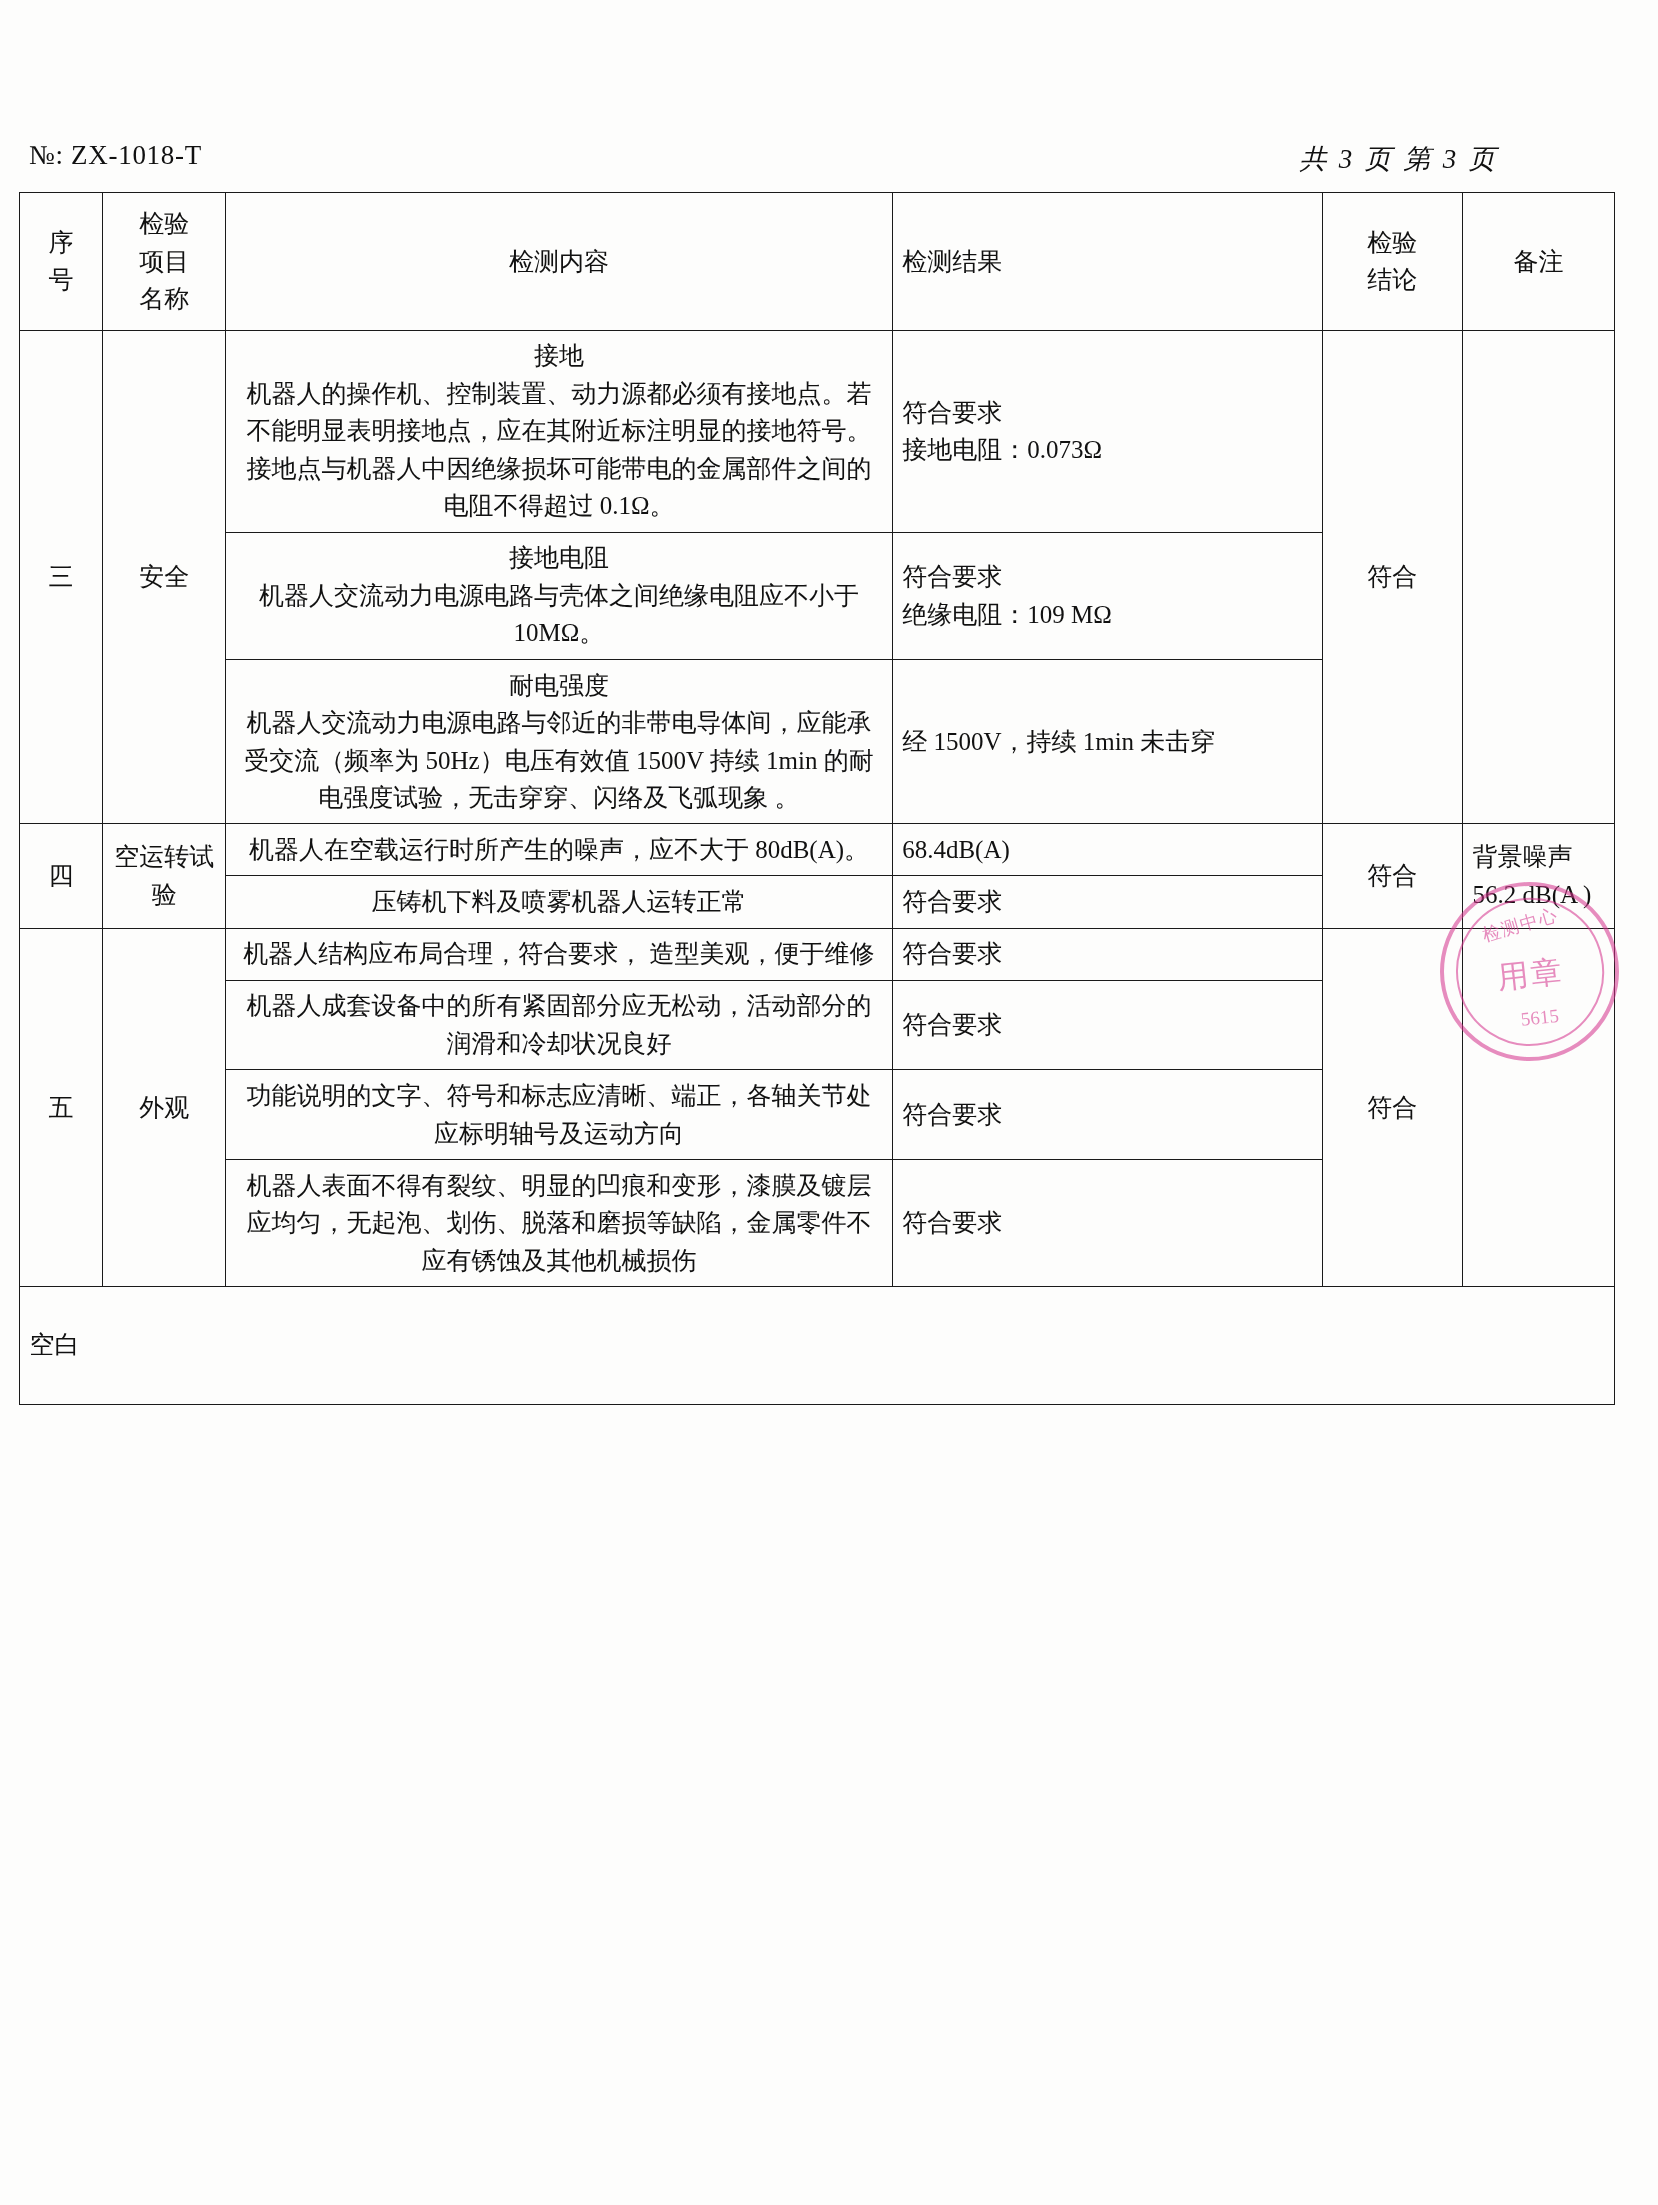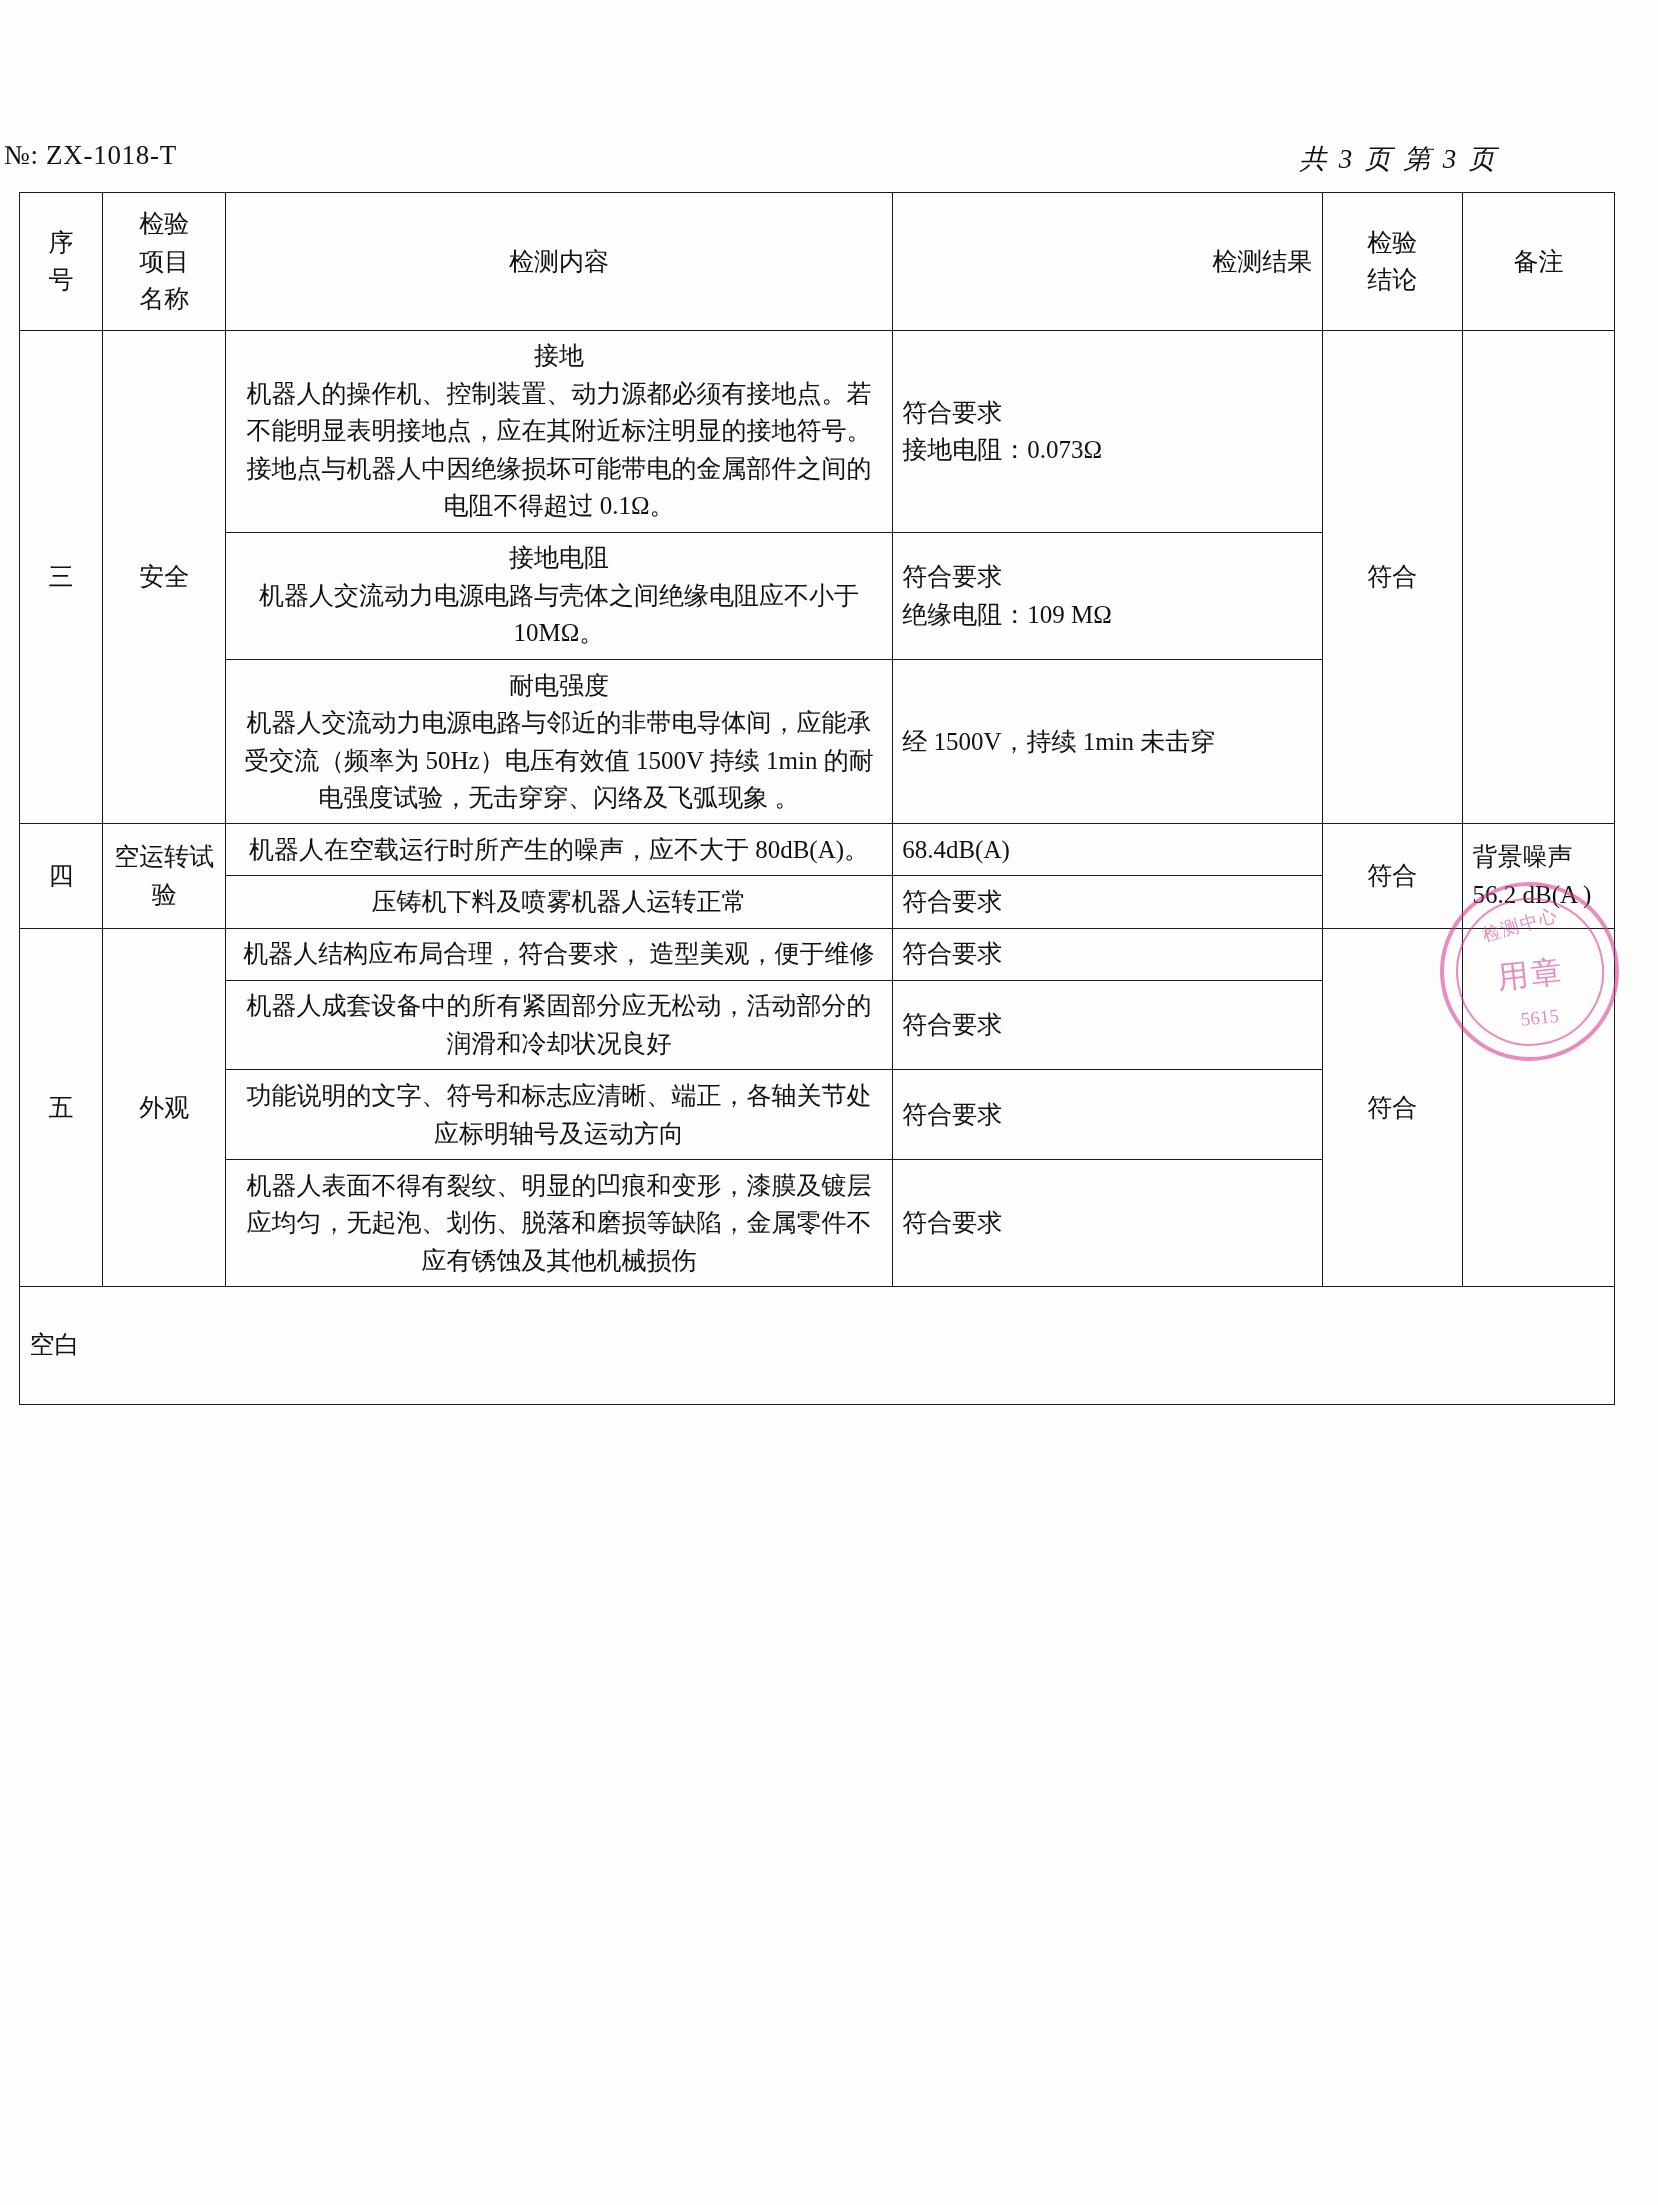--- a/index.html
+++ b/index.html
@@ -26,21 +26,21 @@
   
   .header {
     position: absolute;
     left: 0;
     top: 140px;
     width: 1659px;
     height: 48px;
   }
   .doc-no {
     position: absolute;
-    left: 4px;
+    left: 29px;
     top: 0;
     font-size: 27px;
     letter-spacing: 0.7px;
     white-space: nowrap;
   }
   .page-count {
     position: absolute;
     right: 161px;
     top: 1.4px;
     font-size: 27px;
@@ -174,21 +174,21 @@
   <div class="tbl-wrap">
     <table class="report">
       <thead>
         <tr>
           <td class="c-seq hdr-two-line cell-text">序
 号</td>
           <td class="c-item hdr-two-line cell-text">检验
 项目
 名称</td>
           <td class="c-content">检测内容</td>
-          <td class="c-result" style="text-align:right">检测结果</td>
+          <td class="c-result" style="text-align:left">检测结果</td>
           <td class="c-concl hdr-two-line cell-text">检验
 结论</td>
           <td class="c-remark">备注</td>
         </tr>
       </thead>
       <tbody>
 
         <tr>
           <td class="c-seq stacked-char" rowspan="3">三</td>
           <td class="c-item stacked-char" rowspan="3">安全</td>

